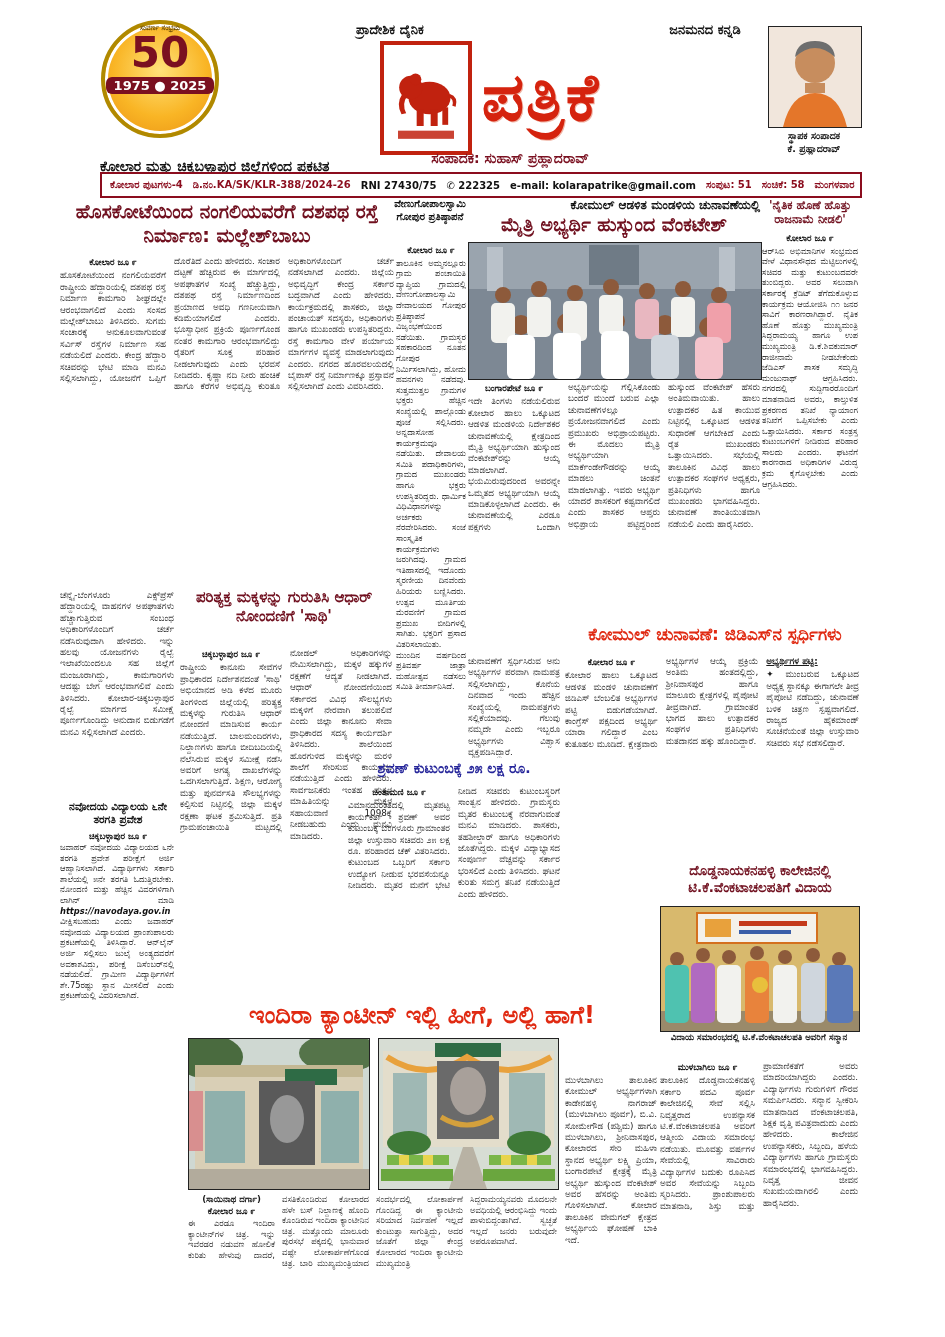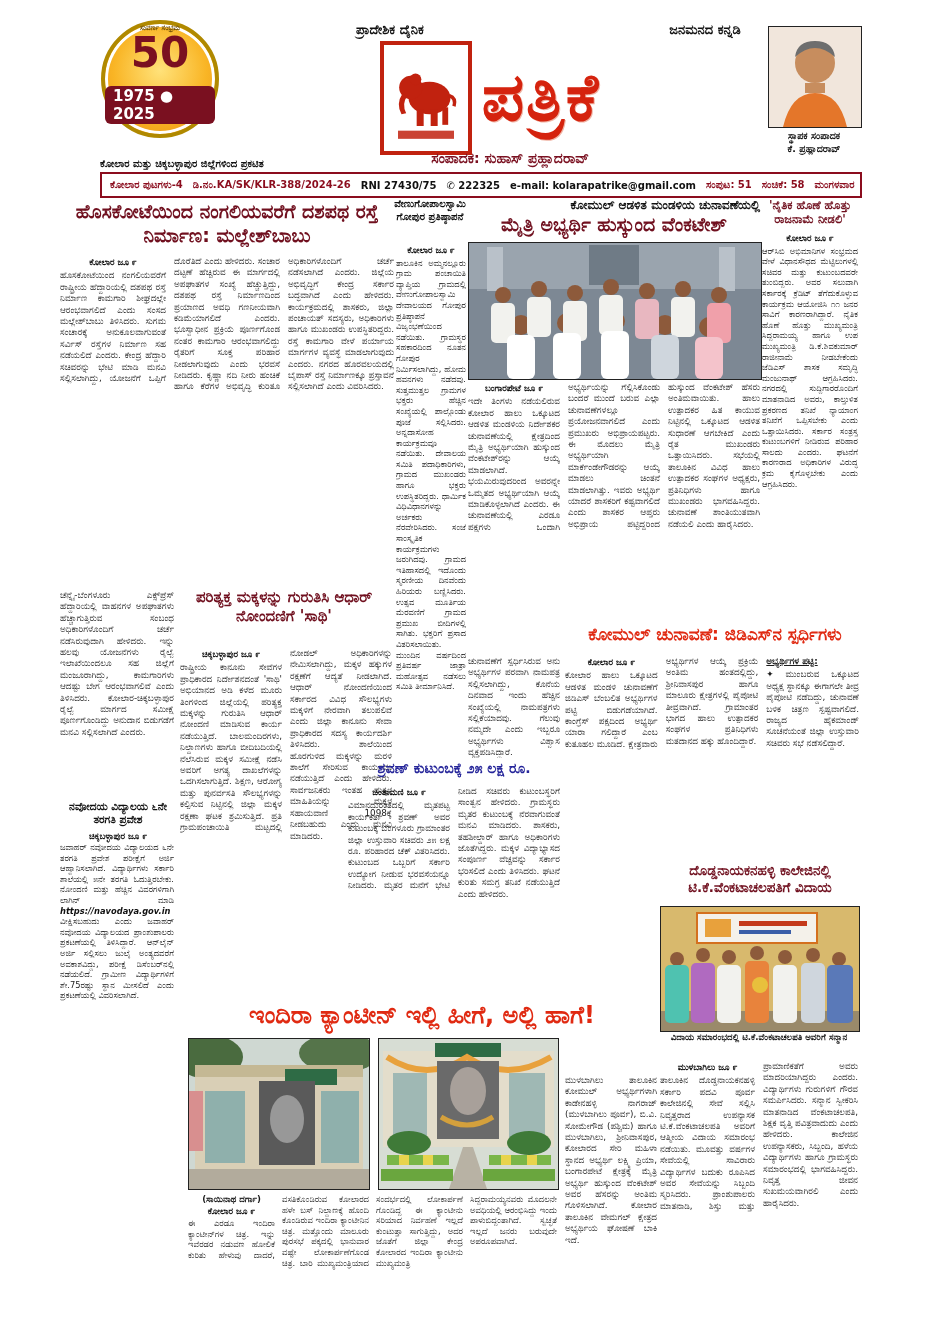--- a/index.html
+++ b/index.html
@@ -6,31 +6,31 @@
   #page{position:relative;width:945px;height:1337px;background:#ffffff;margin:0 auto;
         font-family:"DejaVu Sans","Liberation Sans",sans-serif;overflow:hidden;color:#1a1a1a;}
   .abs{position:absolute;}
   
   .tagline{font-size:13px;font-weight:bold;color:#111;text-align:center;}
   .masthead-row{display:flex;align-items:center;justify-content:center;gap:10px;}
   .masthead-word{font-size:66px;font-weight:bold;color:#d5230e;line-height:1;
                  text-shadow:1px 1px 0 #f0b5a6;letter-spacing:2px;}
   .emblem-box{width:84px;height:106px;border:4px solid #c1220f;background:#fff;
               display:flex;align-items:center;justify-content:center;}
-  .publisher-line{font-size:10px;font-weight:bold;color:#111;}
+  .publisher-line{font-size:14px;font-weight:bold;color:#111;}
   .editor-line{font-size:14px;font-weight:bold;color:#7a1020;text-align:center;}
   .founder-label{font-size:9.5px;font-weight:bold;color:#111;text-align:center;line-height:1.35;}
   .logo-circle{width:110px;height:110px;border-radius:50%;border:4px solid #b08900;
                background:radial-gradient(circle at 50% 42%,#ffe27a 0%,#f9b525 55%,#e98f12 100%);
                box-shadow:0 0 0 3px #fff inset;display:flex;flex-direction:column;
                align-items:center;justify-content:flex-start;}
   .logo-top{font-size:7px;font-weight:bold;color:#6b4a00;}
   .logo-50{font-size:42px;font-weight:bold;color:#7a1020;line-height:1;}
-  .logo-years{font-size:15px;font-weight:bold;color:#fff;background:#7a1020;
-              padding:1px 8px;border-radius:6px;margin-top:12px;}
+  .logo-years{font-size:13px;font-weight:bold;color:#fff;background:#7a1020;
+              padding:1px 8px;border-radius:6px;margin-top:3px;}
   
   .infobar{border:2px solid #8b0d1e;background:#fff;display:flex;align-items:center;
            gap:10px;padding:0 8px;font-size:10px;white-space:nowrap;overflow:hidden;}
   .ib-maroon{color:#8b0d1e;font-weight:bold;}
   .ib-black{color:#111;font-weight:bold;}
   
   .hl{font-weight:bold;text-align:center;line-height:1.25;}
   .hl-maroon{color:#70101f;}
   .hl-red{color:#e02a12;}
   .hl-blue{color:#26269a;}

